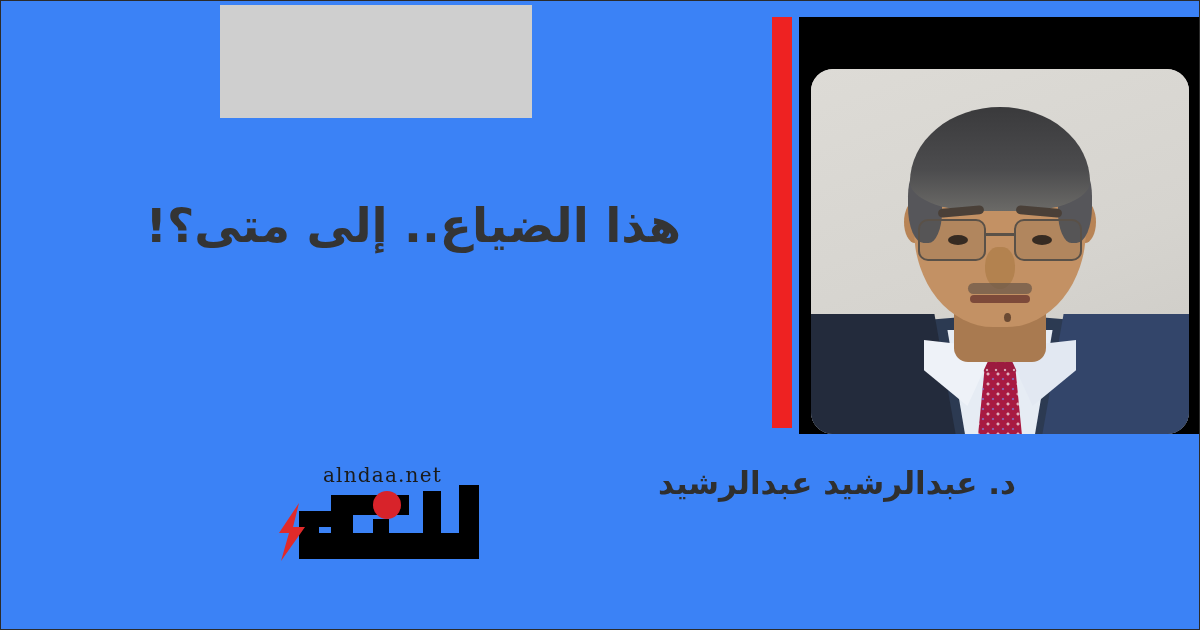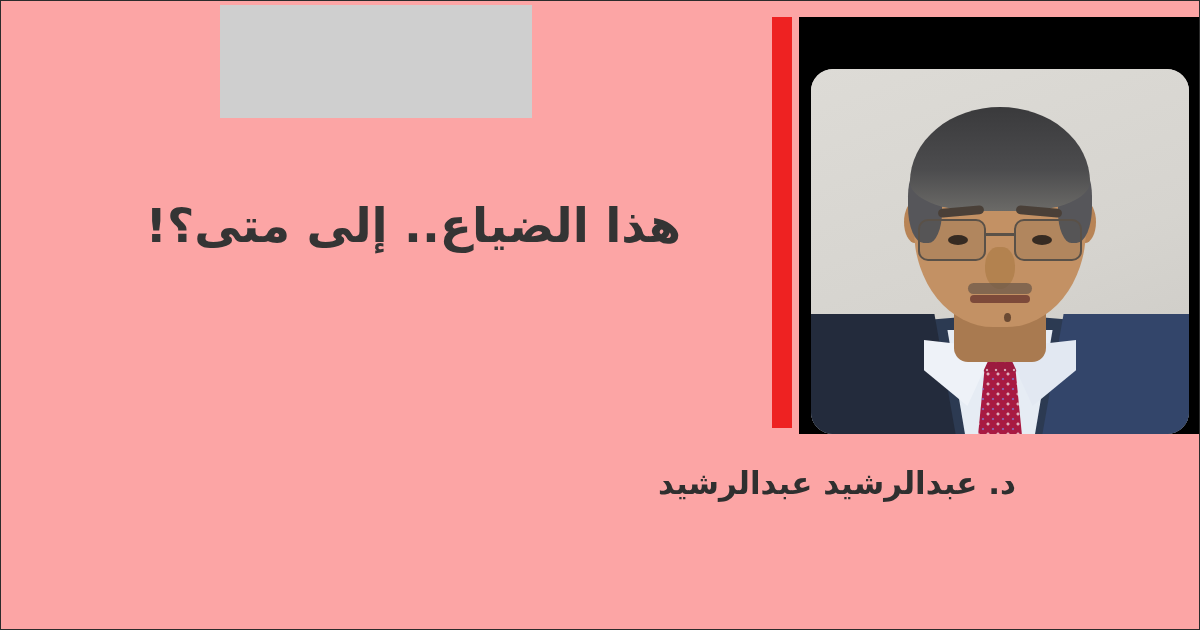--- a/index.html
+++ b/index.html
@@ -9,21 +9,21 @@
     background: #ffffff;
   }
   body {
     font-family: "DejaVu Sans", "Liberation Sans", sans-serif;
   }
 
   .card {
     position: relative;
     width: 1200px;
     height: 630px;
-    background: #fca5a5;
+    background: #3b82f6;
     box-sizing: border-box;
     border: 1px solid #2b2b2b;
     overflow: hidden;
   }
 
   
   .placeholder-block {
     position: absolute;
     left: 219px;
     top: 4px;
@@ -441,14 +441,44 @@
       </div>
       <div class="pt-nose"></div>
       <div class="pt-mustache"></div>
       <div class="pt-mouth"></div>
       <div class="pt-chin-mark"></div>
     </div>
   </div>
 
   <div class="author-name nodrag">د. عبدالرشيد عبدالرشيد</div>
 
+  <div class="logo">
+    <div class="logo-domain nodrag">alndaa.net</div>
+
+    <svg class="logo-mark" viewBox="0 0 214 84">
+
+      <g fill="#000000">
+
+        <rect x="26" y="56" width="180" height="26"></rect>
+
+        <rect x="186" y="8" width="20" height="50"></rect>
+
+        <rect x="150" y="14" width="18" height="44"></rect>
+
+        <rect x="58" y="18" width="22" height="40"></rect>
+
+        <rect x="58" y="18" width="78" height="20"></rect>
+
+        <rect x="100" y="42" width="16" height="14"></rect>
+
+        <rect x="26" y="34" width="20" height="24"></rect>
+        <rect x="26" y="34" width="44" height="16"></rect>
+      </g>
+    </svg>
+
+    <div class="logo-dot nodrag"></div>
+
+    <svg class="logo-bolt" viewBox="0 0 34 58">
+      <path d="M24 0 L4 30 L14 30 L6 58 L30 24 L18 24 Z" fill="#e02a2a"></path>
+    </svg>
+  </div>
 
 </div>
 
 </body></html>

